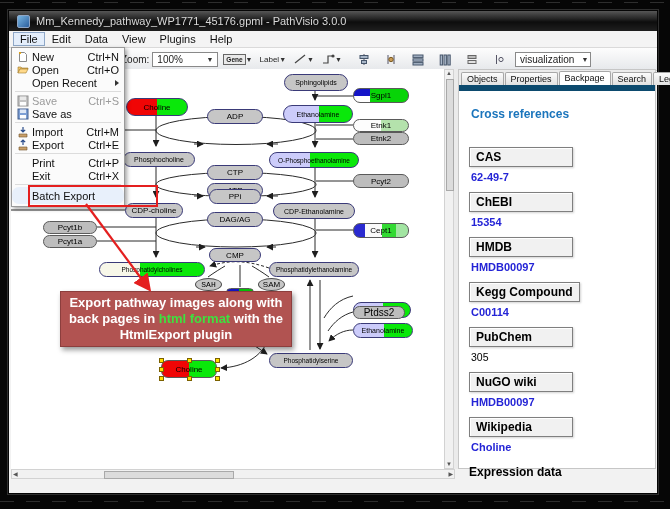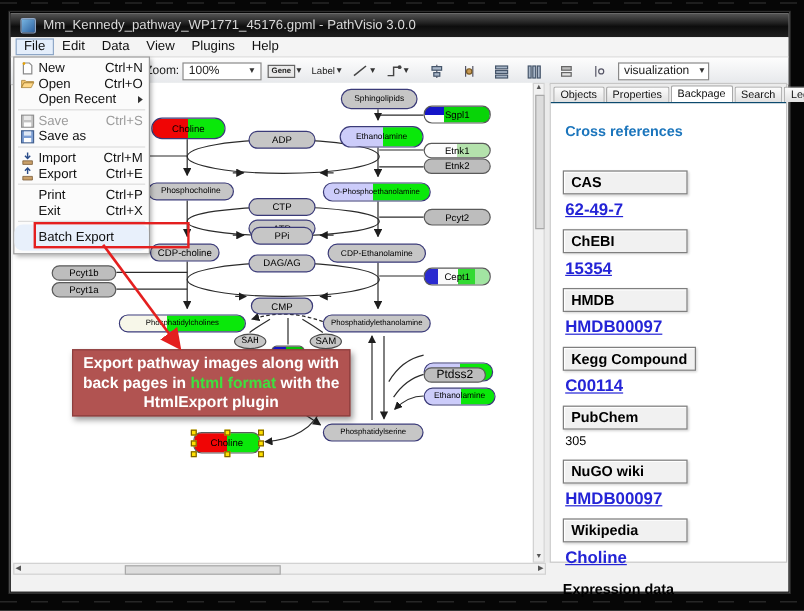--- a/index.html
+++ b/index.html
@@ -55,50 +55,50 @@
   .vthumb{position:absolute;left:1px;top:9px;width:6px;height:110px;background:#dcdcdc;border:1px solid #a9a9a9;}
   .sb-arrow{position:absolute;font-size:6px;color:#555;left:1px;line-height:7px;}
   .splitter{position:absolute;left:445px;top:58px;width:4px;height:400px;background:#ebebeb;}
   .hscroll{position:absolute;left:2px;top:458px;width:444px;height:10px;background:#f1f1f1;
            border:1px solid #d2d2d2;box-sizing:border-box;}
   .hthumb{position:absolute;left:92px;top:1px;width:128px;height:6px;background:#dcdcdc;border:1px solid #a9a9a9;}
   .hsb-arrow{position:absolute;font-size:6px;color:#555;top:1px;line-height:7px;}
   
   .sidepanel{position:absolute;left:449px;top:58px;right:1px;height:400px;background:#fff;
              border:1px solid #c6c6c6;box-sizing:border-box;}
-  .tabs{display:flex;background:#ececec;border-bottom:1px solid #0c4a6e;height:15px;font-size:9px;
+  .tabs{display:flex;background:#ececec;border-bottom:6px solid #0c4a6e;height:15px;font-size:9px;
         align-items:flex-end;padding-left:2px;}
   .tab{padding:1px 5px;border:1px solid #a8a8a8;border-bottom:none;border-radius:2px 2px 0 0;
        background:linear-gradient(#fcfcfc,#e1e1e1);margin-right:1px;color:#111;}
   .tab.active{background:#fff;padding-bottom:2px;}
   .panel-body{padding:6px 10px;}
   .panel-heading{color:#1b75bc;font-weight:bold;font-size:12px;margin:10px 0 26px 2px;}
   .section{margin-bottom:9px;}
   .section-box{display:inline-block;min-width:90px;border:1px solid #7f7f7f;background:#f1f1f1;
                box-shadow:inset 1px 1px 0 #fff,1px 1px 2px rgba(0,0,0,.18);
                padding:2px 6px;font-weight:bold;font-size:12px;color:#000;}
-  .section-link{display:block;color:#2424d6;font-size:14px;font-weight:bold;text-decoration:underline;
+  .section-link{display:block;color:#2424d6;font-size:11px;font-weight:bold;
                 margin:4px 0 0 2px;}
   .section-plain{display:block;color:#000;font-size:10.5px;margin:4px 0 0 2px;}
   .panel-footer{font-weight:bold;font-size:12px;margin-top:12px;color:#000;}
   
   .statusbar{position:absolute;left:0;bottom:0;width:100%;height:13px;background:#f1f1f1;
              border-top:1px solid #b5b5b5;display:flex;align-items:center;padding:0 5px;
              box-sizing:border-box;font-size:10px;color:#151515;white-space:nowrap;overflow:hidden;}
   
   .file-menu{position:absolute;left:11px;top:47px;width:112px;background:#fbfbfb;border:1px solid #9a9a9a;
              box-shadow:2px 2px 4px rgba(0,0,0,.35);z-index:20;font-size:11px;color:#101010;padding:2px 0;}
   .fm-item{display:flex;align-items:center;height:13px;padding:0 5px 0 3px;}
   .fm-icon{width:15px;height:12px;display:flex;align-items:center;justify-content:center;flex:none;}
   .fm-label{padding-left:2px;}
   .fm-short{margin-left:auto;padding-left:10px;}
   .fm-sub{margin-left:auto;width:0;height:0;border-left:4px solid #333;border-top:3px solid transparent;
           border-bottom:3px solid transparent;}
   .fm-item.disabled{color:#9b9b9b;}
-  .fm-item.annotated{background:#e8f0fb;height:22px;border-radius:7px;}
+  .fm-item.annotated{background:#e8f0fb;height:17px;border-radius:7px;}
   .fm-sep{height:1px;background:#dcdcdc;margin:2px 3px;}
   
   .anno-rect{position:absolute;left:28px;top:185px;width:126px;height:18px;border:2px solid #e41f1f;
              z-index:30;pointer-events:none;}
   .anno-arrow{position:absolute;left:0;top:0;z-index:25;pointer-events:none;}
   .anno-box{position:absolute;left:60px;top:291px;width:232px;height:56px;z-index:15;background:#b15351;
             border:1px solid #8c3e3d;box-shadow:2px 3px 5px rgba(0,0,0,.4);color:#fff;font-weight:bold;
             font-size:13px;line-height:16px;text-align:center;padding:3px 4px;box-sizing:border-box;}
   .anno-box .hl{color:#3fe03f;}
 </style>

